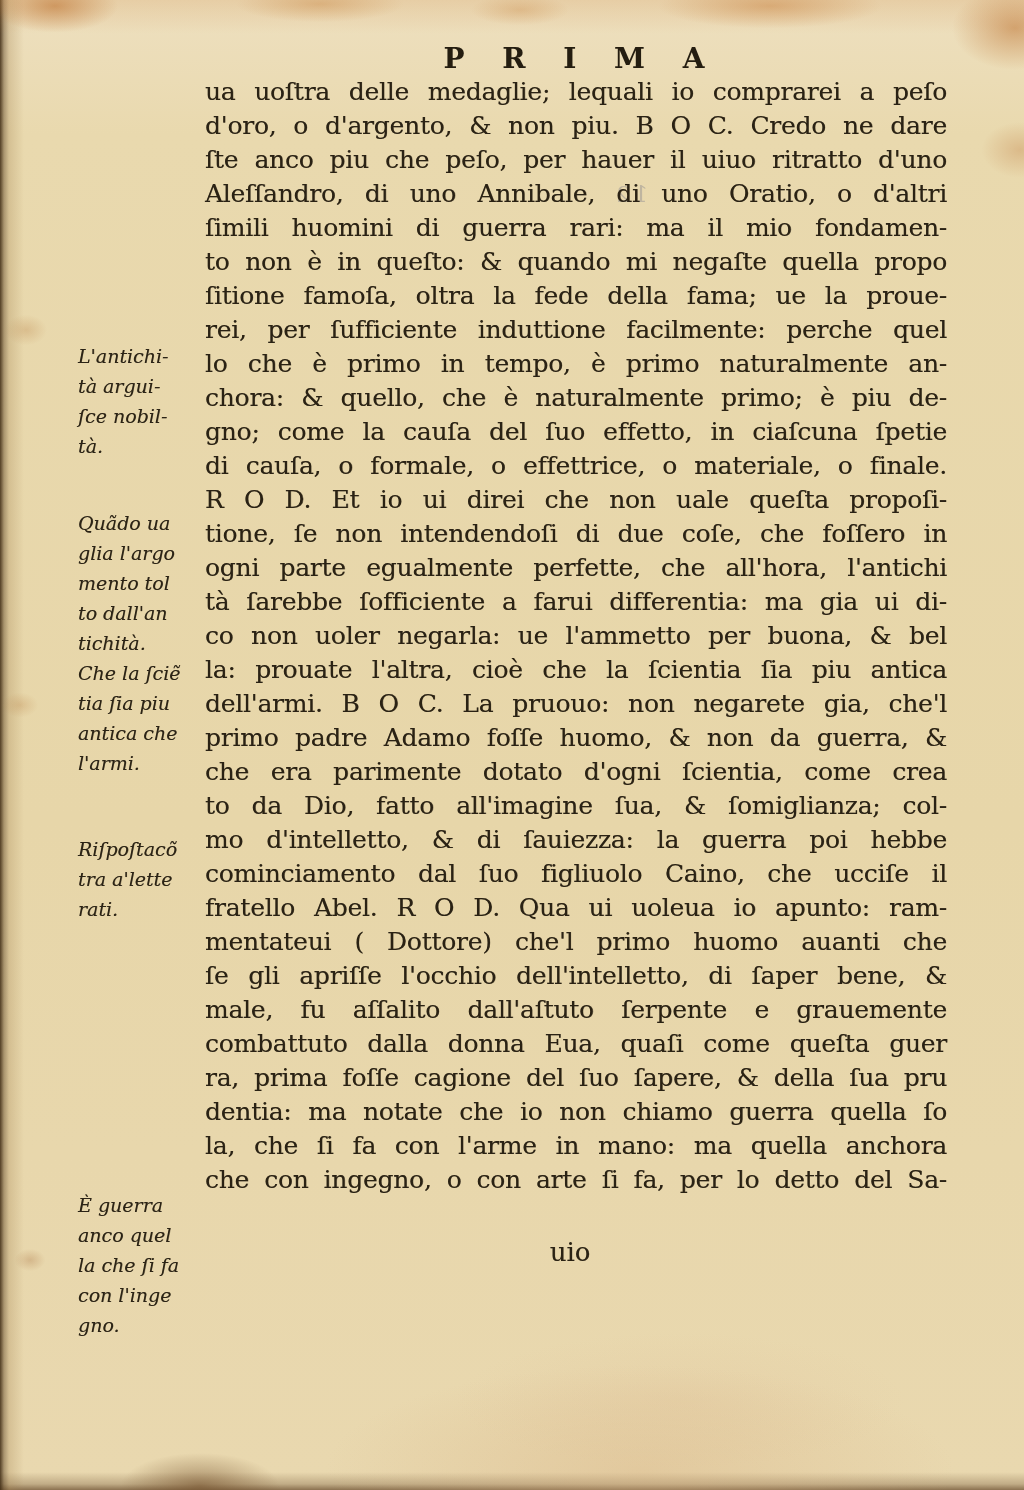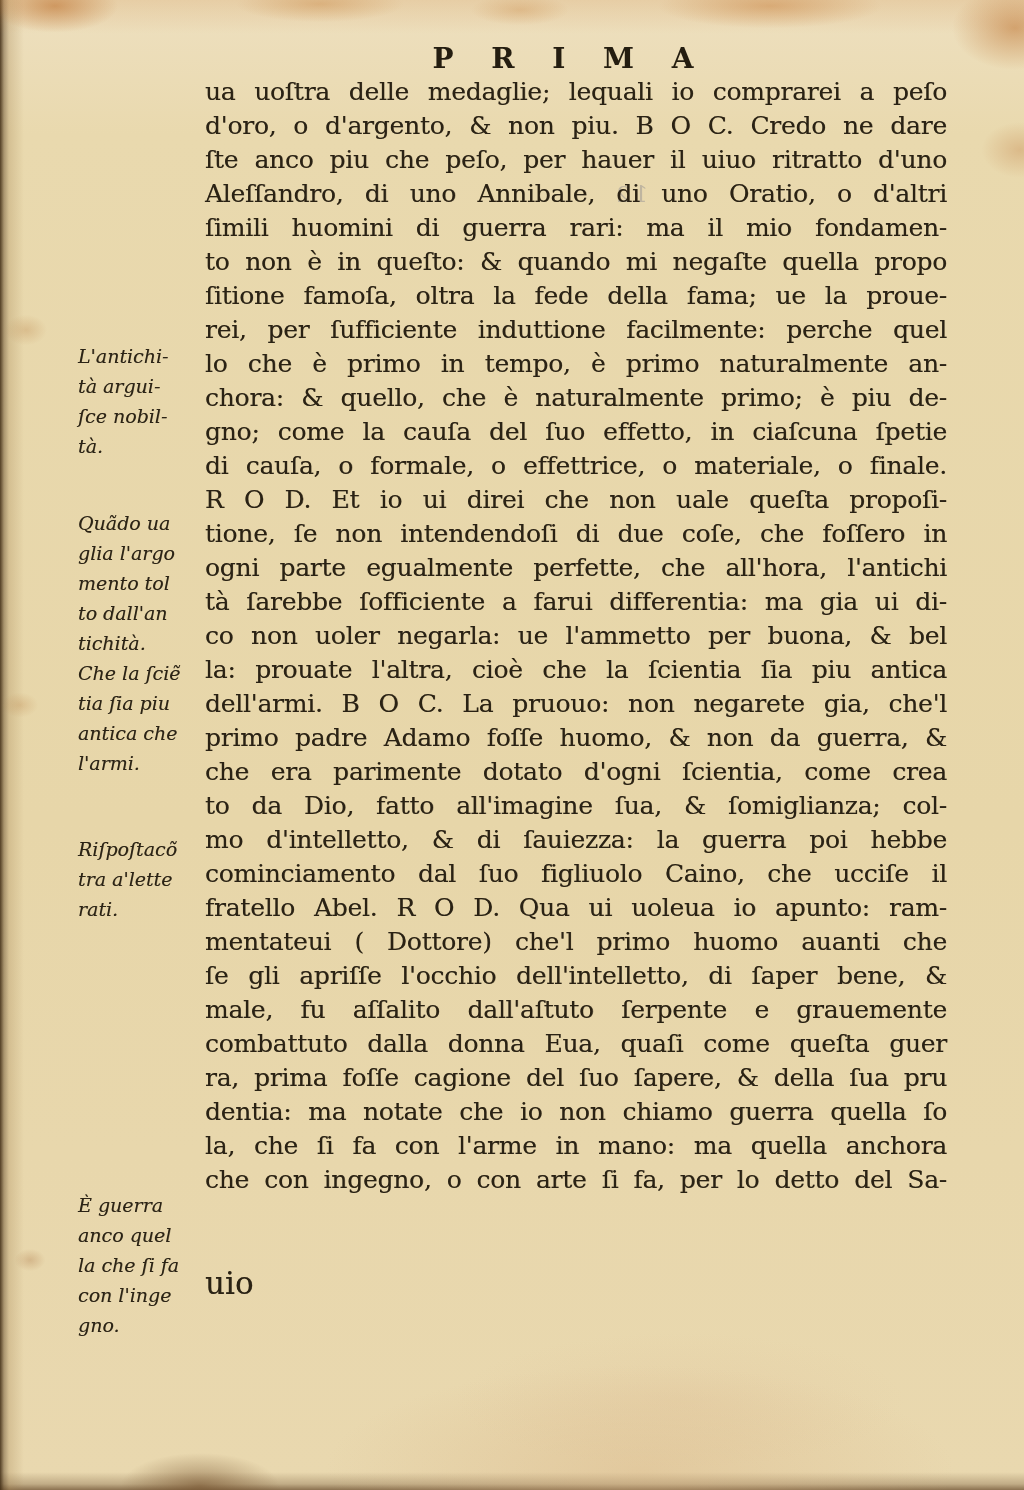--- a/index.html
+++ b/index.html
@@ -30,21 +30,21 @@
       radial-gradient(ellipse 110px 46px at 200px 1486px, rgba(110,74,38,.55), transparent 72%),
       radial-gradient(ellipse 420px 140px at 640px 1470px, rgba(214,176,130,.38), transparent 75%),
       radial-gradient(ellipse 300px 90px at 680px 1400px, rgba(222,190,150,.25), transparent 75%),
       
       linear-gradient(to right, rgba(66,46,22,.9) 0px, rgba(92,66,34,.45) 4px, rgba(160,128,78,.28) 9px, rgba(160,128,78,0) 24px),
       linear-gradient(to top, rgba(88,58,28,.65) 0px, rgba(88,58,28,.28) 6px, rgba(88,58,28,0) 18px),
       
       linear-gradient(180deg, #eee0c0 0%, #e9d9ae 9%, #e7d6a9 55%, #e9d8af 100%);
   }
   .running-title{
-    position:absolute;top:42px;left:199px;width:742px;
+    position:absolute;top:42px;left:210px;width:742px;
     text-align:center;
     font-size:28px;font-weight:bold;
     letter-spacing:14px;
     color:#241d10;
   }
   .show-through{
     position:absolute;top:182px;left:612px;
     font-size:22px;
     color:rgba(95,98,128,.30);
     transform:scaleX(-1);
@@ -55,22 +55,22 @@
     font-size:25px;line-height:34px;
     letter-spacing:-0.01em;
     white-space:pre-line;
     text-align:justify;
     text-align-last:justify;
     color:#2a2214;
     text-shadow:0.3px 0.3px 0.5px rgba(42,34,20,.45);
   }
   .catchword{
     position:absolutes;
-    position:absolute;top:1265px;left:205px;width:730px;
-    font-size:31px;text-align:left;
+    position:absolute;top:1237px;left:205px;width:730px;
+    font-size:26px;text-align:center;
     color:#2a2214;
     text-shadow:0.3px 0.3px 0.5px rgba(42,34,20,.45);
   }
   .margin-note{
     position:absolute;left:78px;width:130px;
     font-style:italic;
     font-size:19px;line-height:30px;
     white-space:pre-line;
     text-align:left;
     color:#2b2315;

